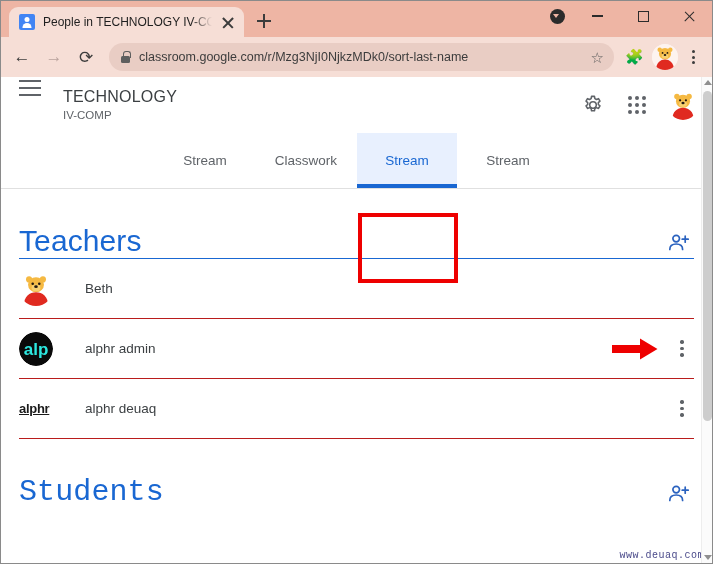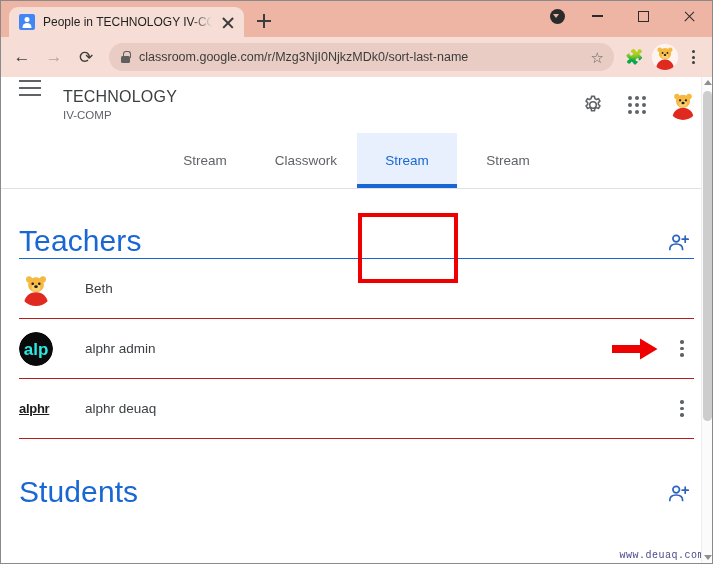--- a/index.html
+++ b/index.html
@@ -438,21 +438,21 @@
   .alphr-logo-text {
     font-family: "Liberation Sans", sans-serif;
     font-size: 13px;
     font-weight: 700;
     color: #1a1a1a;
     letter-spacing: -0.3px;
     text-decoration: underline;
   }
 
   
-  .students-head { border-bottom: none; }
+  .students-head { border-bottom: none; font-family: Liberation Mono, monospace; }
 
   .watermark {
     position: absolute;
     right: 8px;
     bottom: 2px;
     font-size: 10px;
     color: #4a4a8a;
     letter-spacing: 0.5px;
     font-family: "Liberation Mono", monospace;
   }

